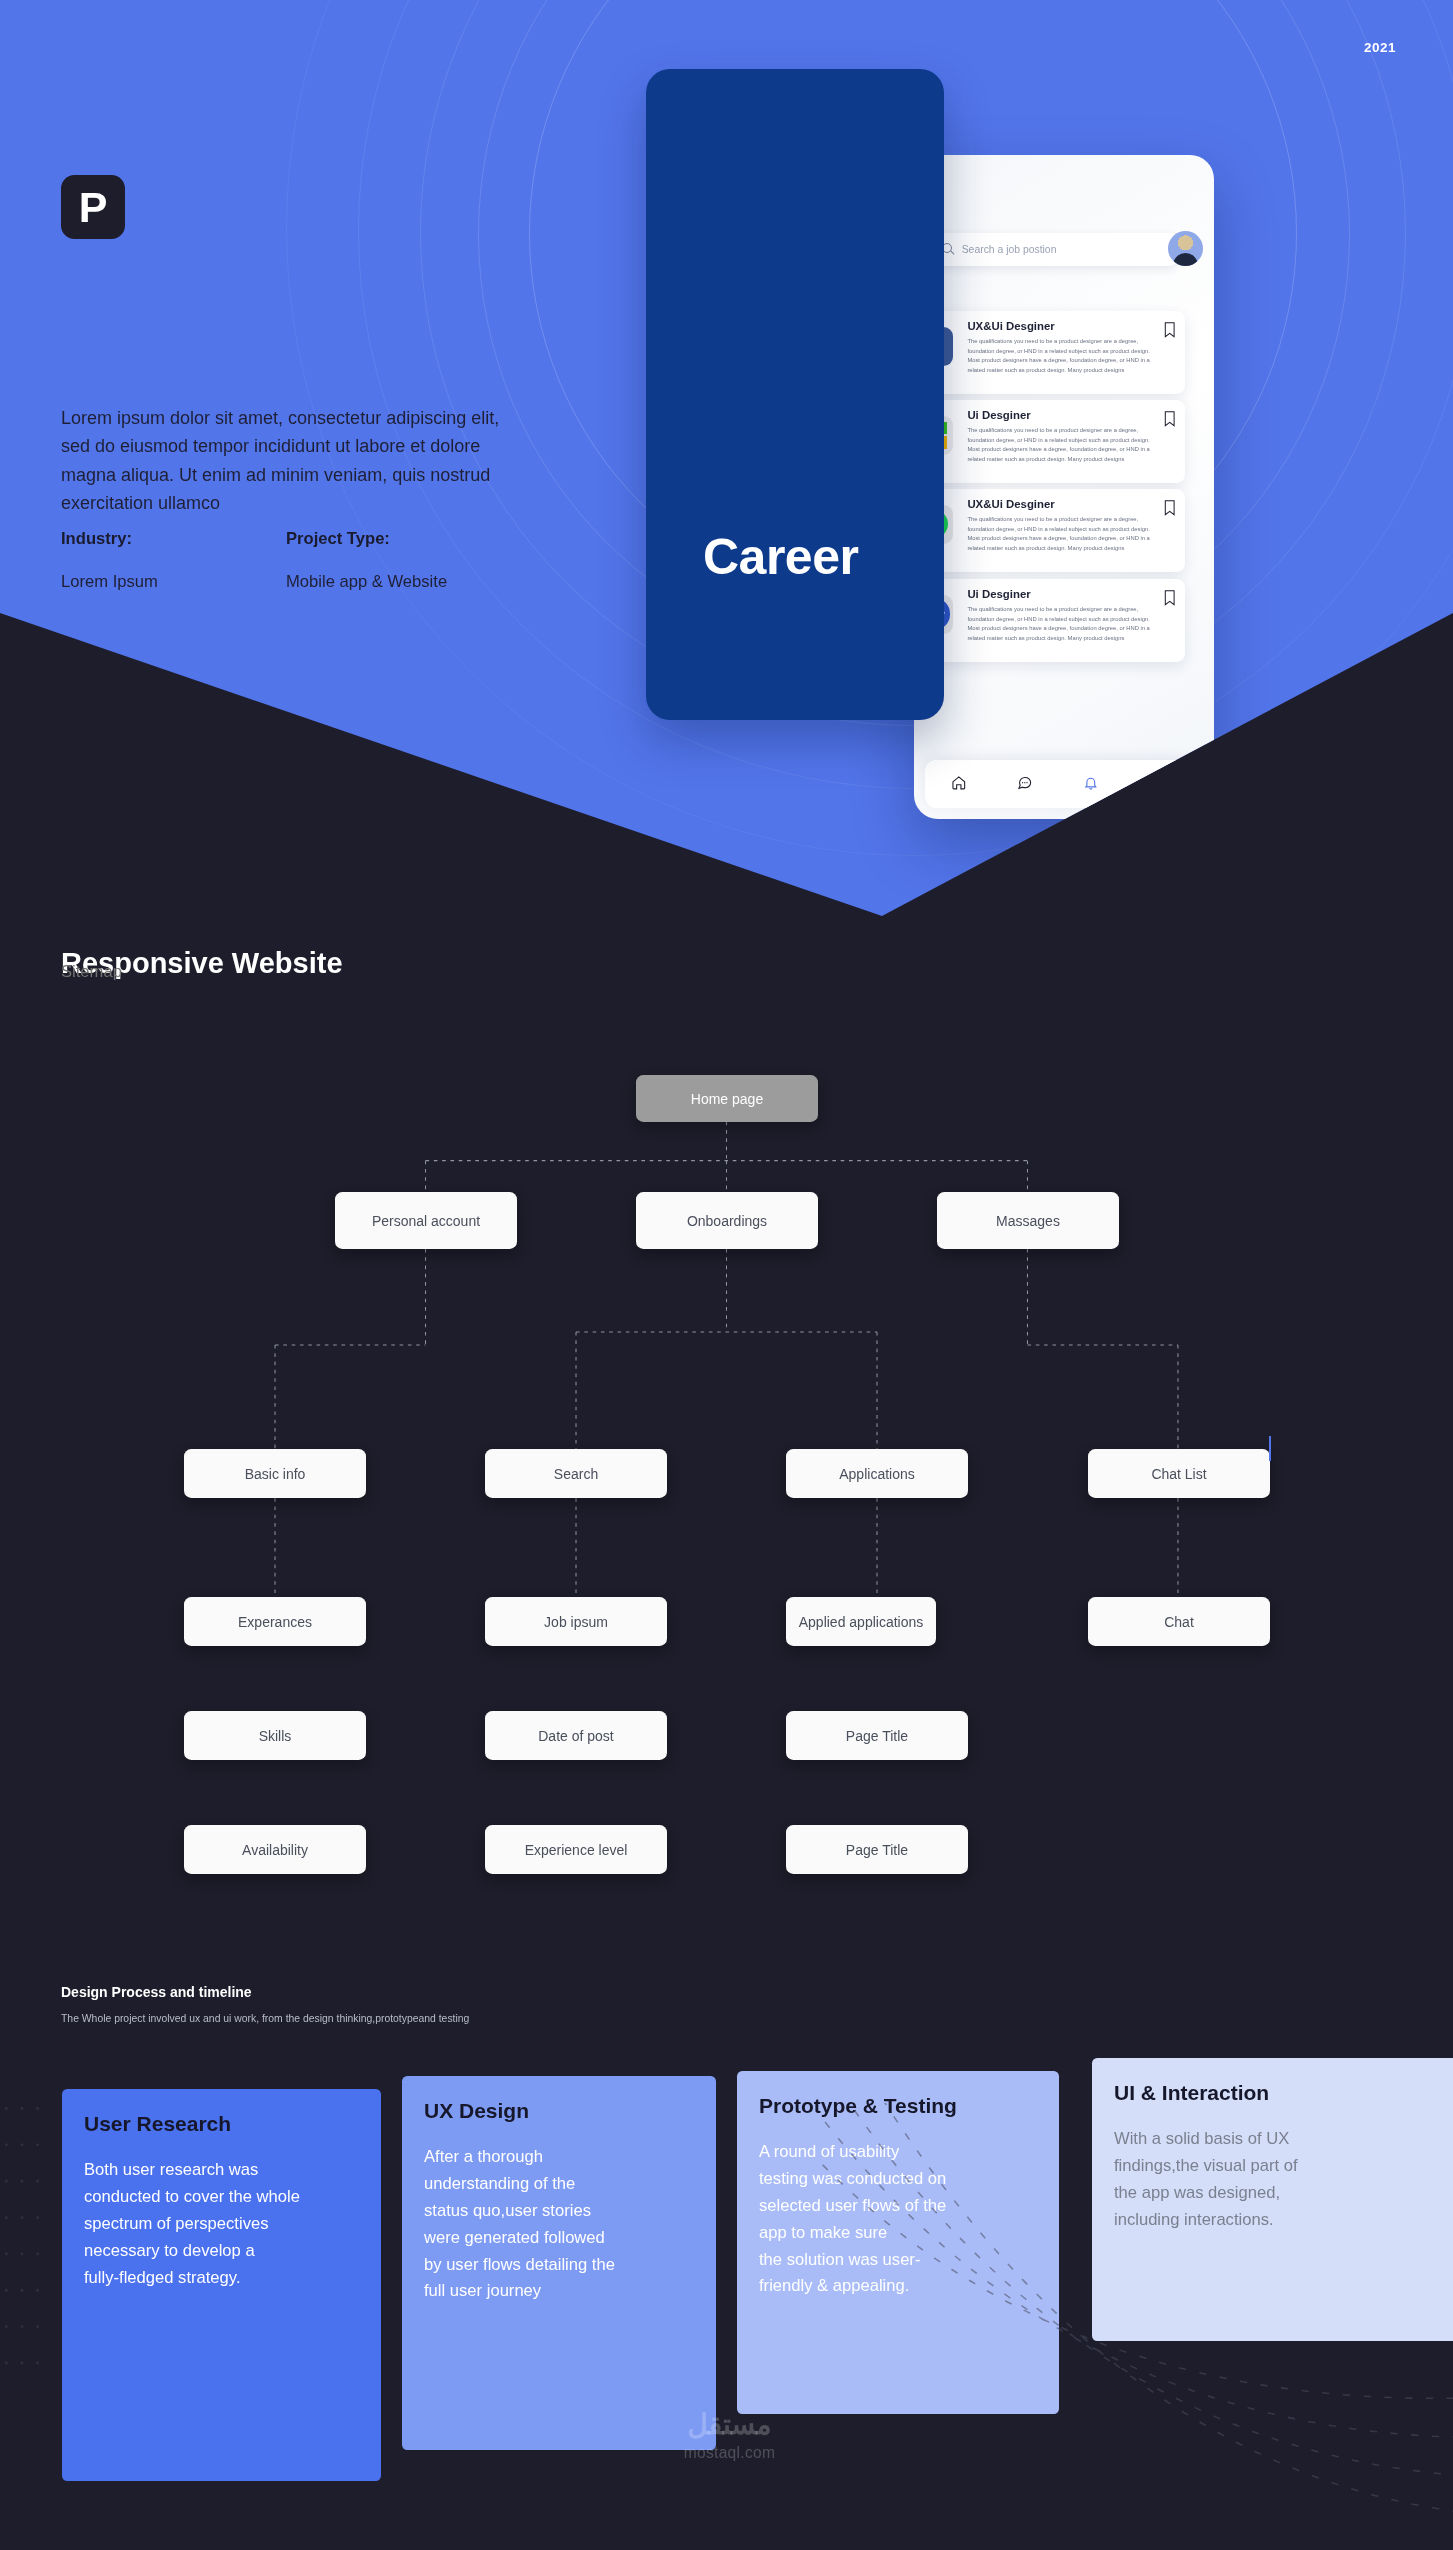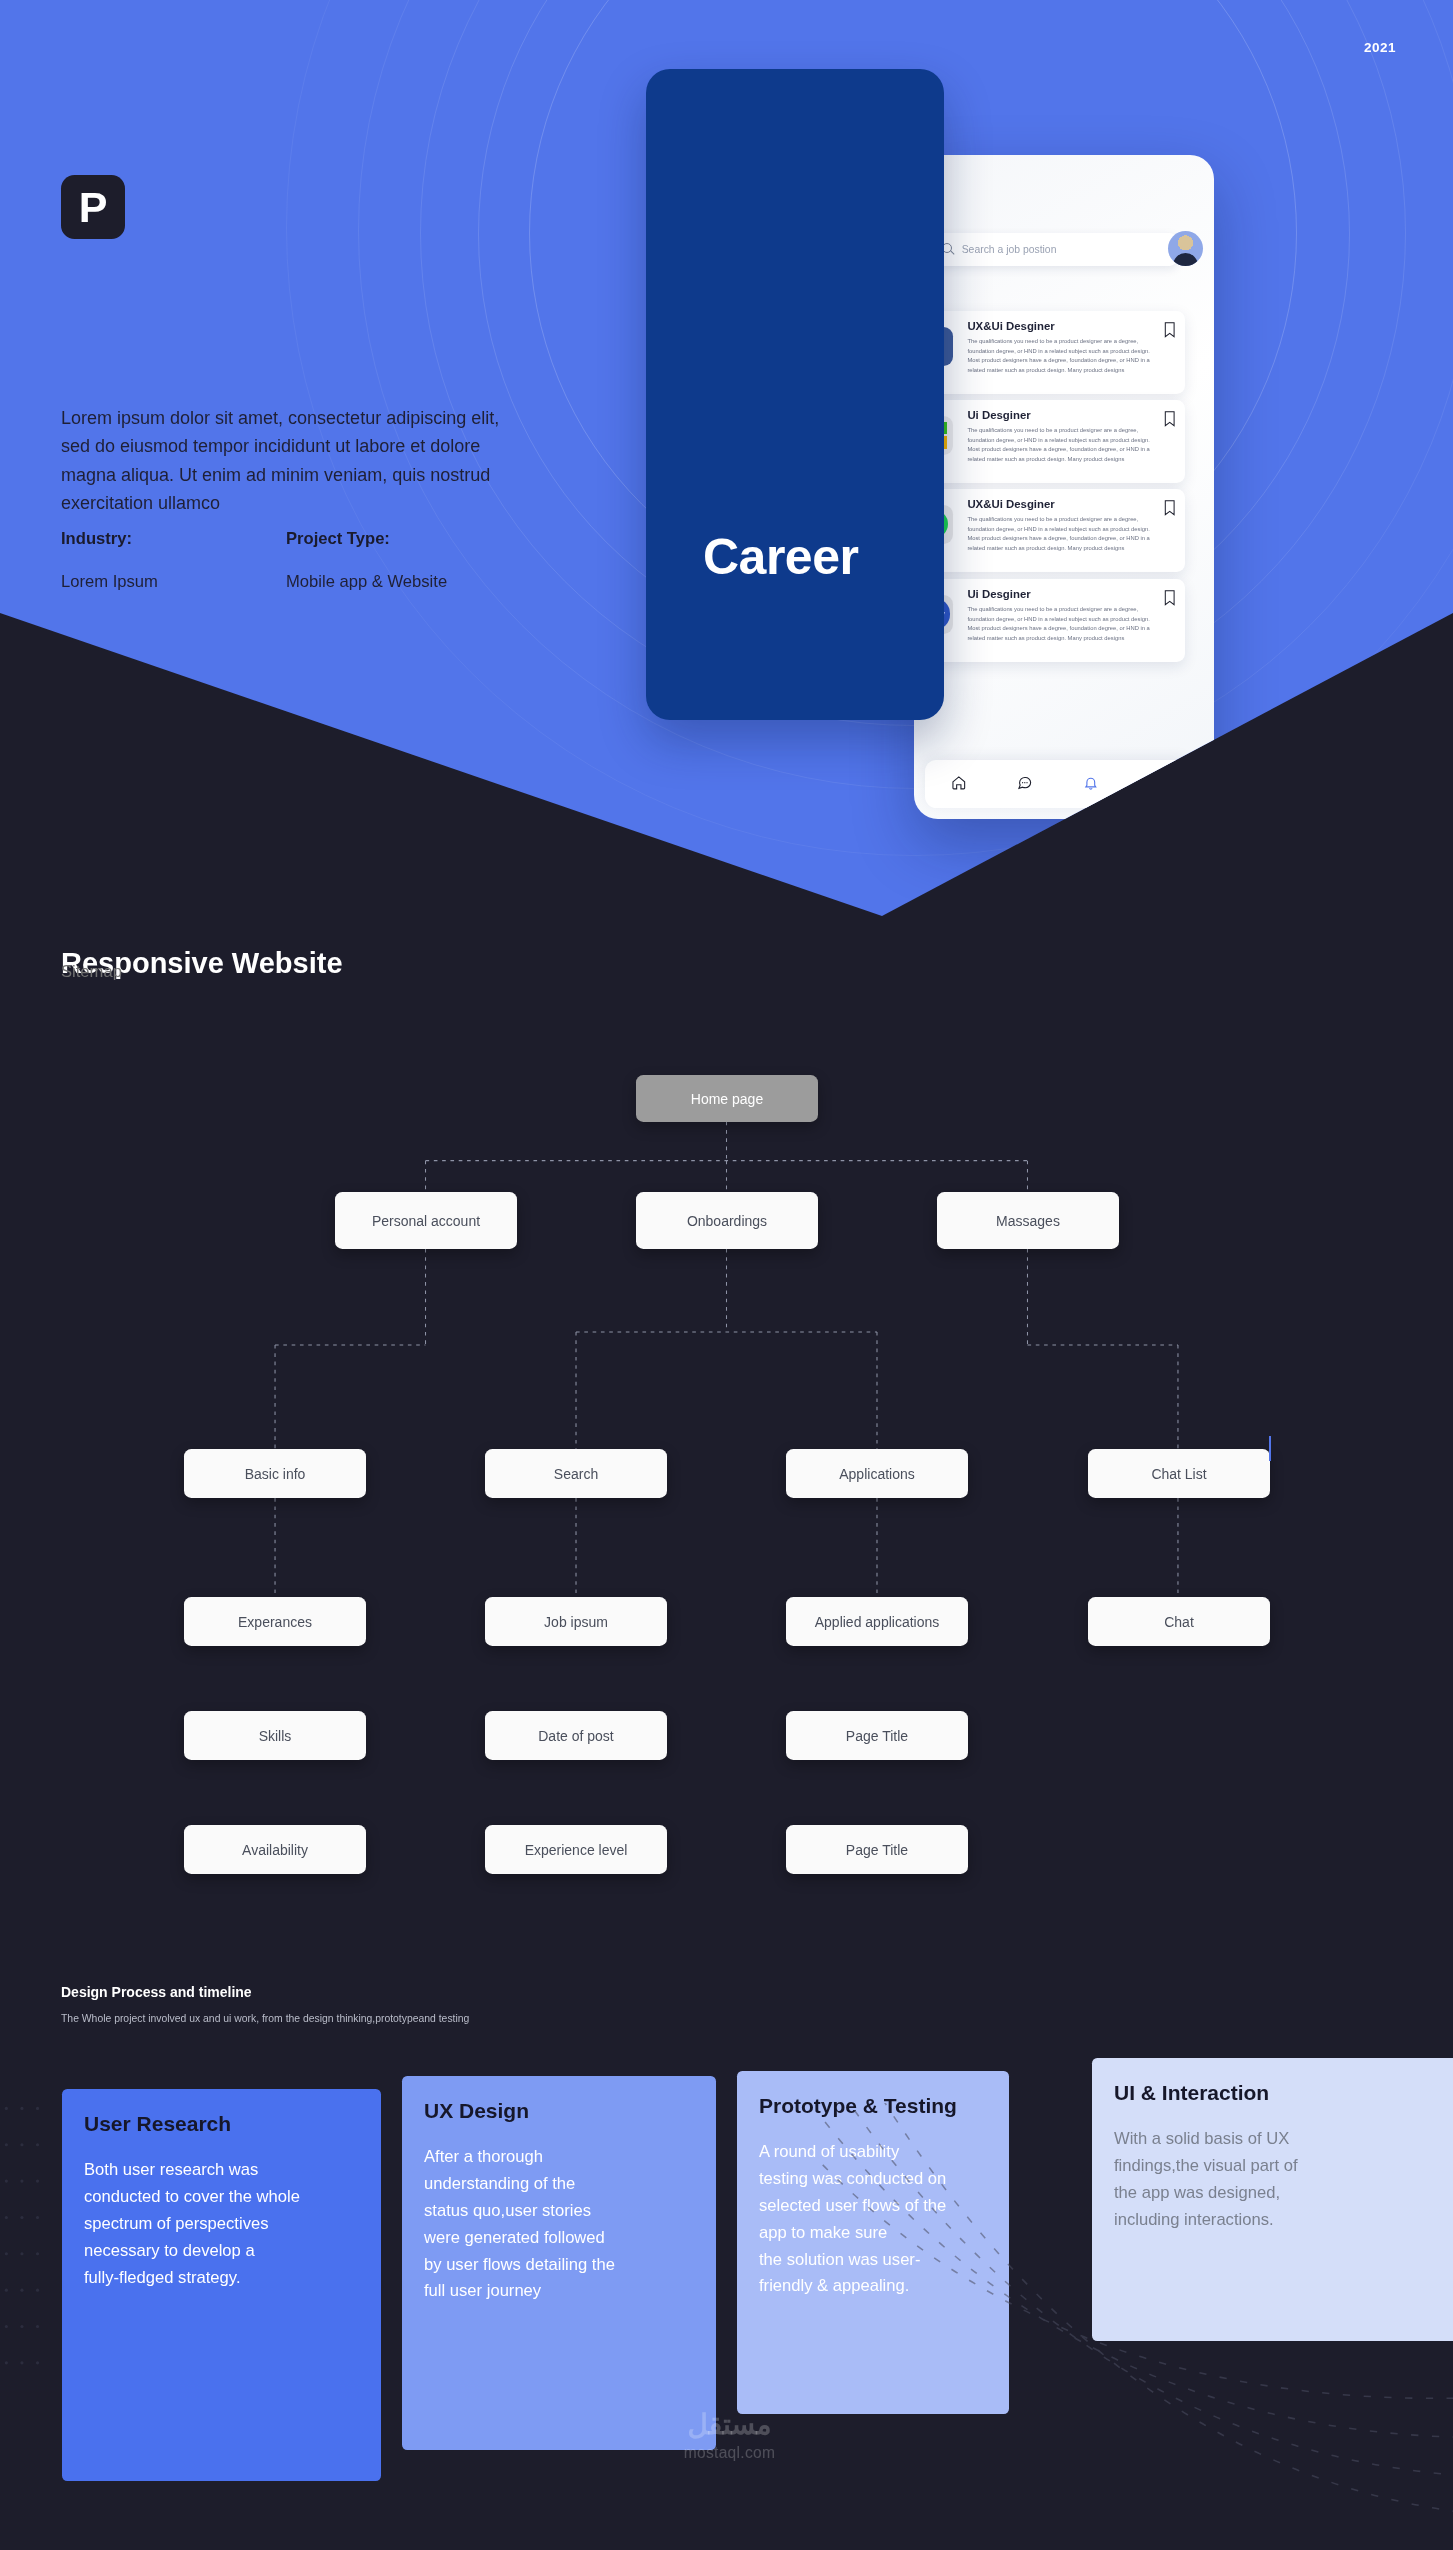--- a/index.html
+++ b/index.html
@@ -392,21 +392,21 @@
       </div>
       <div class="node" style="left: 485px; top: 662px; width: 182px; height: 49px;">
         <span>Date of post</span>
       </div>
       <div class="node" style="left: 485px; top: 776px; width: 182px; height: 49px;">
         <span>Experience level</span>
       </div>
       <div class="node" style="left: 786px; top: 400px; width: 182px; height: 49px;">
         <span>Applications</span>
       </div>
-      <div class="node" style="left: 786px; top: 548px; width: 182px; height: 49px;">
+      <div class="node" style="left: 786px; top: 548px; width: 150px; height: 49px;">
         <span>Applied applications</span>
       </div>
       <div class="node" style="left: 786px; top: 662px; width: 182px; height: 49px;">
         <span>Page Title</span>
       </div>
       <div class="node" style="left: 786px; top: 776px; width: 182px; height: 49px;">
         <span>Page Title</span>
       </div>
       <div class="node" style="left: 1088px; top: 400px; width: 182px; height: 49px;">
         <span>Chat List</span>
@@ -431,21 +431,21 @@
     </div>
     <div class="pcard" style="left: 402px; top: 2076px; width: 314px; height: 374px; background: rgb(126, 155, 243);">
       <h3>UX Design</h3>
       <p style="color: rgb(255, 255, 255);">After a thorough
 understanding of the
 status quo,user stories
 were generated followed
 by user flows detailing the
 full user journey</p>
     </div>
-    <div class="pcard" style="left: 737px; top: 2071px; width: 272px; height: 343px; background: rgb(169, 188, 247);">
+    <div class="pcard" style="left: 737px; top: 2071px; width: 322px; height: 343px; background: rgb(169, 188, 247);">
       <h3>Prototype &amp; Testing</h3>
       <p style="color: rgb(255, 255, 255);">A round of usability
 testing was conducted on
 selected user flows of the
 app to make sure
 the solution was user-
 friendly &amp; appealing.</p>
     </div>
     <div class="pcard" style="left: 1077px; top: 2058px; width: 376px; height: 283px; background: rgb(212, 222, 249); margin-left: 15px;">
       <h3>UI &amp; Interaction</h3>

